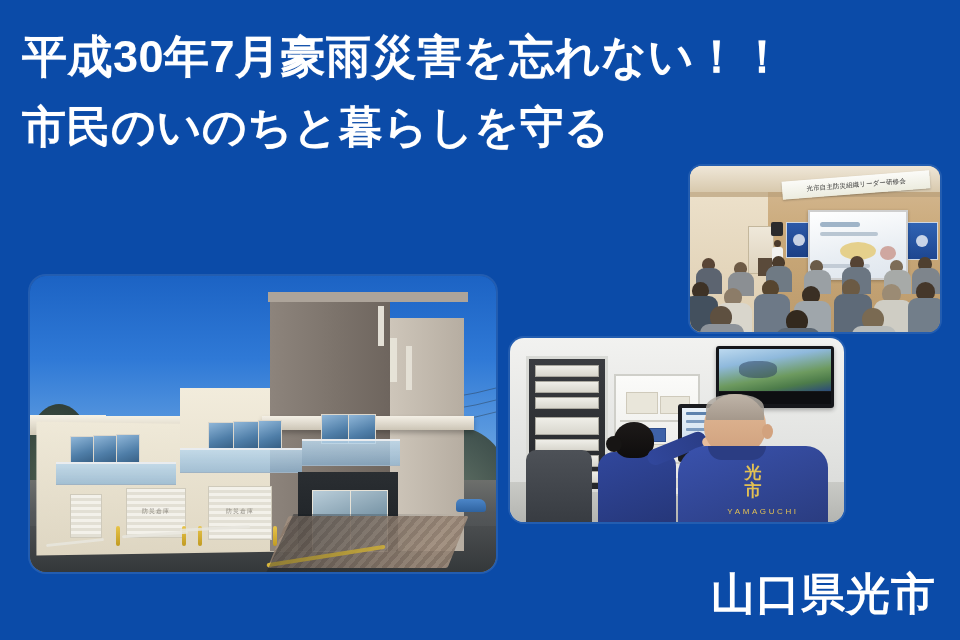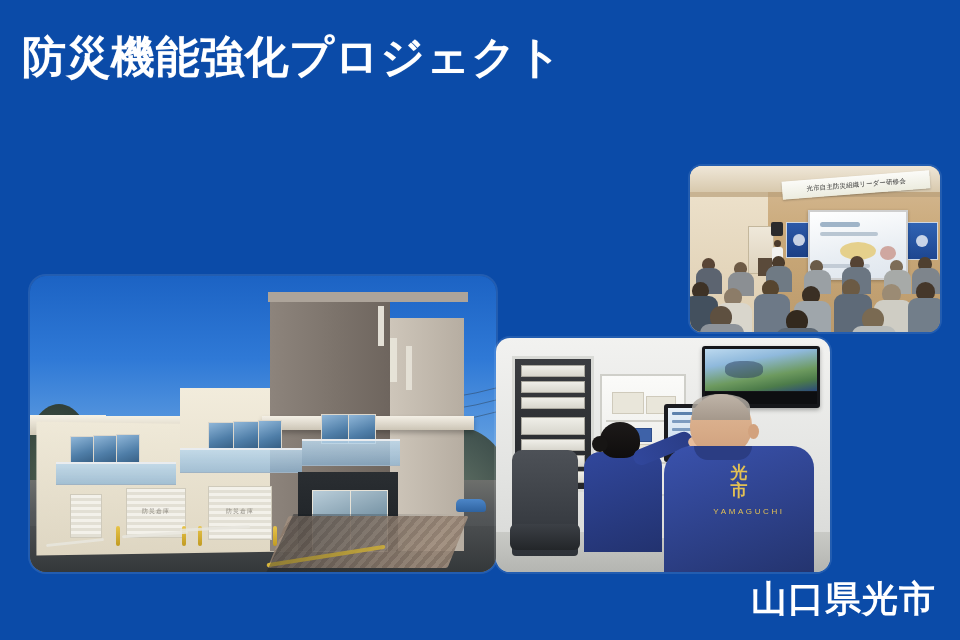--- a/index.html
+++ b/index.html
@@ -17,21 +17,21 @@
   .hl-line{
     color:#ffffff;font-weight:700;font-size:45px;line-height:70px;
     letter-spacing:0.5px;white-space:nowrap;
     text-shadow:0 0 1px rgba(255,255,255,.35);
   }
   .hl-line.l2,.hl-line.l3{font-size:44px;}
 
   
   .city{
     position:absolute;right:24px;bottom:16px;
-    color:#ffffff;font-weight:700;font-size:36px;letter-spacing:1px;
+    color:#ffffff;font-weight:700;font-size:44px;letter-spacing:1px;
     white-space:nowrap;
   }
 
   
   .photo{position:absolute;overflow:hidden;border-radius:14px;
          box-shadow:0 0 0 2px rgba(255,255,255,.10);}
   .photo .inner{position:absolute;inset:0;}
 
   
   #photo-building{left:30px;top:276px;width:466px;height:296px;border-radius:16px;}
@@ -116,21 +116,21 @@
   .sem-speaker{position:absolute;left:81px;top:56px;width:12px;height:14px;background:#2a2a2c;border-radius:2px;}
   .sem-person{position:absolute;left:82px;top:74px;width:11px;height:26px;}
   .sem-person .h{position:absolute;left:2px;top:0;width:7px;height:7px;border-radius:50%;background:#4a3a2c;}
   .sem-person .b{position:absolute;left:0;top:7px;width:11px;height:19px;background:#f2f2f0;border-radius:3px 3px 0 0;}
   .sem-podium{position:absolute;left:68px;top:92px;width:22px;height:18px;background:#5a4a3a;}
   .sem-audience{position:absolute;left:0;right:0;bottom:0;height:78px;}
   .head{position:absolute;border-radius:50% 50% 44% 44%;}
   .body{position:absolute;border-radius:9px 9px 0 0;}
 
   
-  #photo-ops{left:496px;top:338px;width:334px;height:234px;border-radius:14px;}
+  #photo-ops{left:510px;top:338px;width:334px;height:184px;border-radius:14px;}
   .ops-wall{position:absolute;inset:0;background:linear-gradient(180deg,#f2f2f0,#e2e3e1 60%,#d6d7d5);}
   .ops-floor{position:absolute;left:0;right:0;bottom:0;height:40px;background:linear-gradient(180deg,#c9cac6,#b4b5b1);}
   .ops-tv{position:absolute;right:10px;top:8px;width:118px;height:62px;
     background:#15161a;border-radius:3px;box-shadow:0 2px 4px rgba(0,0,0,.3);padding:3px;box-sizing:border-box;}
   .ops-tv .scr{position:absolute;left:3px;top:3px;right:3px;height:42px;
     background:linear-gradient(170deg,#bcd9ef 0%,#8fb9dc 30%,#6d9a5f 62%,#4d7c4a 80%,#2b4a7a 100%);overflow:hidden;}
   .ops-tv .scr:before{content:"";position:absolute;left:18%;top:28%;width:34%;height:40%;
     background:rgba(40,60,90,.5);border-radius:40%;}
   .ops-tv .bar{position:absolute;left:3px;right:3px;bottom:4px;height:12px;background:#0d0e11;}
   .ops-rack{position:absolute;left:16px;top:18px;width:82px;height:136px;
@@ -175,21 +175,22 @@
   .jacket-mark{position:absolute;left:42px;top:70px;width:86px;text-align:center;color:#e2c054;}
   .jacket-mark .kanji{font-size:17px;font-weight:700;letter-spacing:20px;text-indent:20px;line-height:1;}
   .jacket-mark .romaji{margin-top:4px;font-size:8px;letter-spacing:2.6px;text-indent:2.6px;}
 </style>
 </head>
 <body style="background: rgb(11, 75, 168);">
 
 <div class="poster" style="background: rgb(11, 75, 168);">
 
   <div class="headline">
-    <div class="hl-line l2">防災機能強化プロジェクト</div>
+    <div class="hl-line l1">平成30年7月豪雨災害を忘れない！！</div>
+    <div class="hl-line l2">市民のいのちと暮らしを守る</div>
   </div>
 
   <div class="photo" id="photo-building">
     <div class="inner">
       <div class="bld-sky"></div>
       <div class="bld-hill-l"></div>
       <div class="bld-hill-r"></div>
       <svg class="bld-wires" viewBox="0 0 160 70" preserveAspectRatio="none">
         <path d="M0 8 Q80 26 160 4" stroke="#2a3a4a" stroke-width="1" fill="none"></path>
         <path d="M0 20 Q80 38 160 16" stroke="#2a3a4a" stroke-width="1" fill="none"></path>

